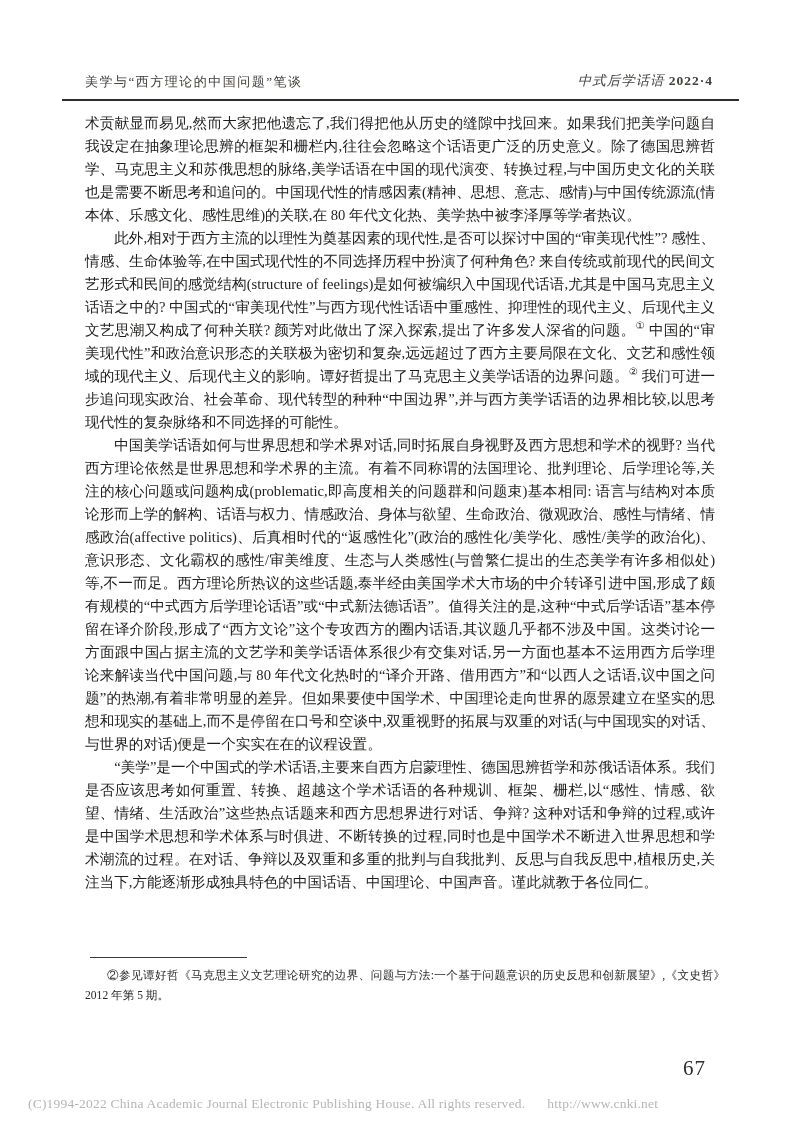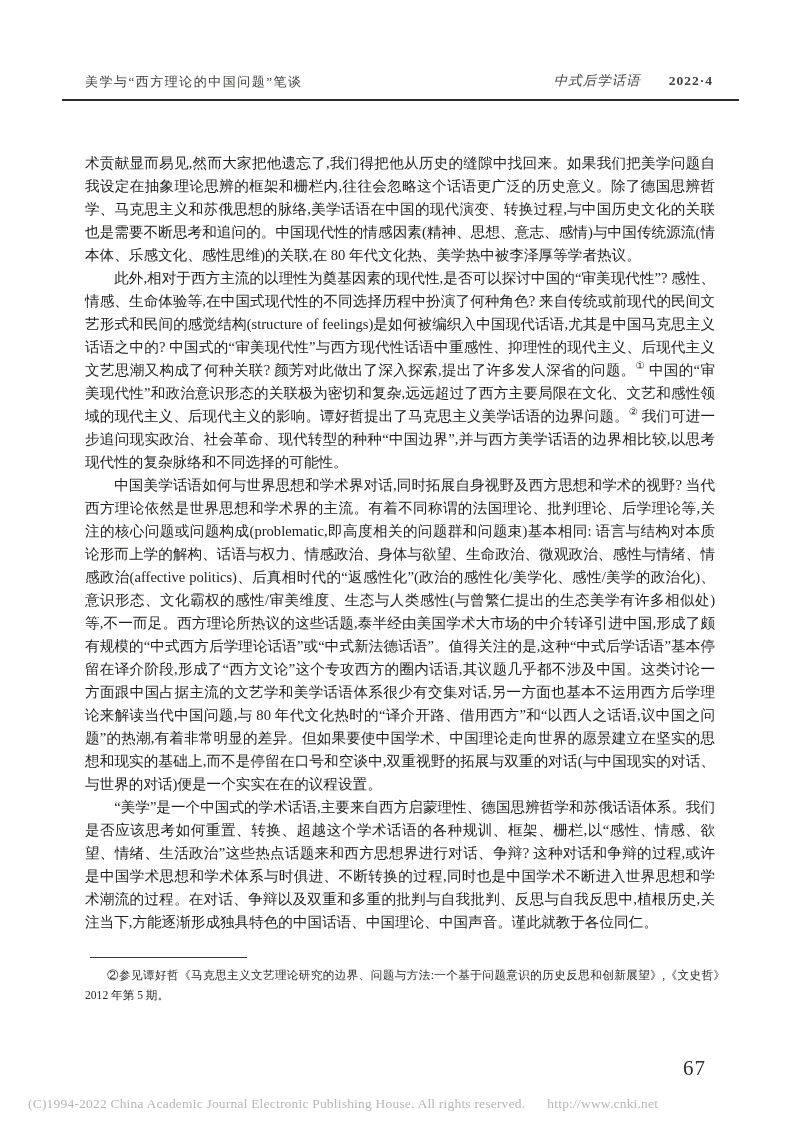--- a/index.html
+++ b/index.html
@@ -9,31 +9,31 @@
     color:var(--text,#1e1d1b);
   }
   .header-left {
     position:absolute; left:85px; top:73px; font-size:13px; 
     letter-spacing:1.5px; color:var(--header-text,#45413b);
   }
   .header-right {
     position:absolute; right:87px; top:72px; font-size:13.5px; font-style:italic;
     letter-spacing:1px; color:var(--header-text,#45413b); white-space:nowrap;
   }
-  .header-right .issue { margin-left:28px; font-style:normal; font-weight:600; }
+  .header-right .issue { margin-left:4px; font-style:normal; font-weight:600; }
   .header-rule {
     position:absolute; left:62px; right:61px; top:99px; height:2px;
     background:var(--rule,#2e2c29);
   }
   .article {
     position:absolute; left:85px; top:112px; width:630px;
     font-size:14.6px; line-height:23px; text-align:justify;
   }
   .para { margin:0; text-indent:2em; }
-  .para.no-indent { text-indent:0;margin-top:40px; }
+  .para.no-indent { text-indent:0; }
   sup.ref { font-size:0.7em; vertical-align:super; line-height:0; }
   .editor {
     position:absolute; left:85px; top:907px; width:630px; text-align:right;
     font-size:14px; font-weight:600; letter-spacing:0.5px;
     font-family:"Liberation Sans","DejaVu Sans",sans-serif;
   }
   .fn-rule {
     position:absolute; left:90px; top:957px; width:157px;
     border-top:1.5px solid #3c3a37;
   }

